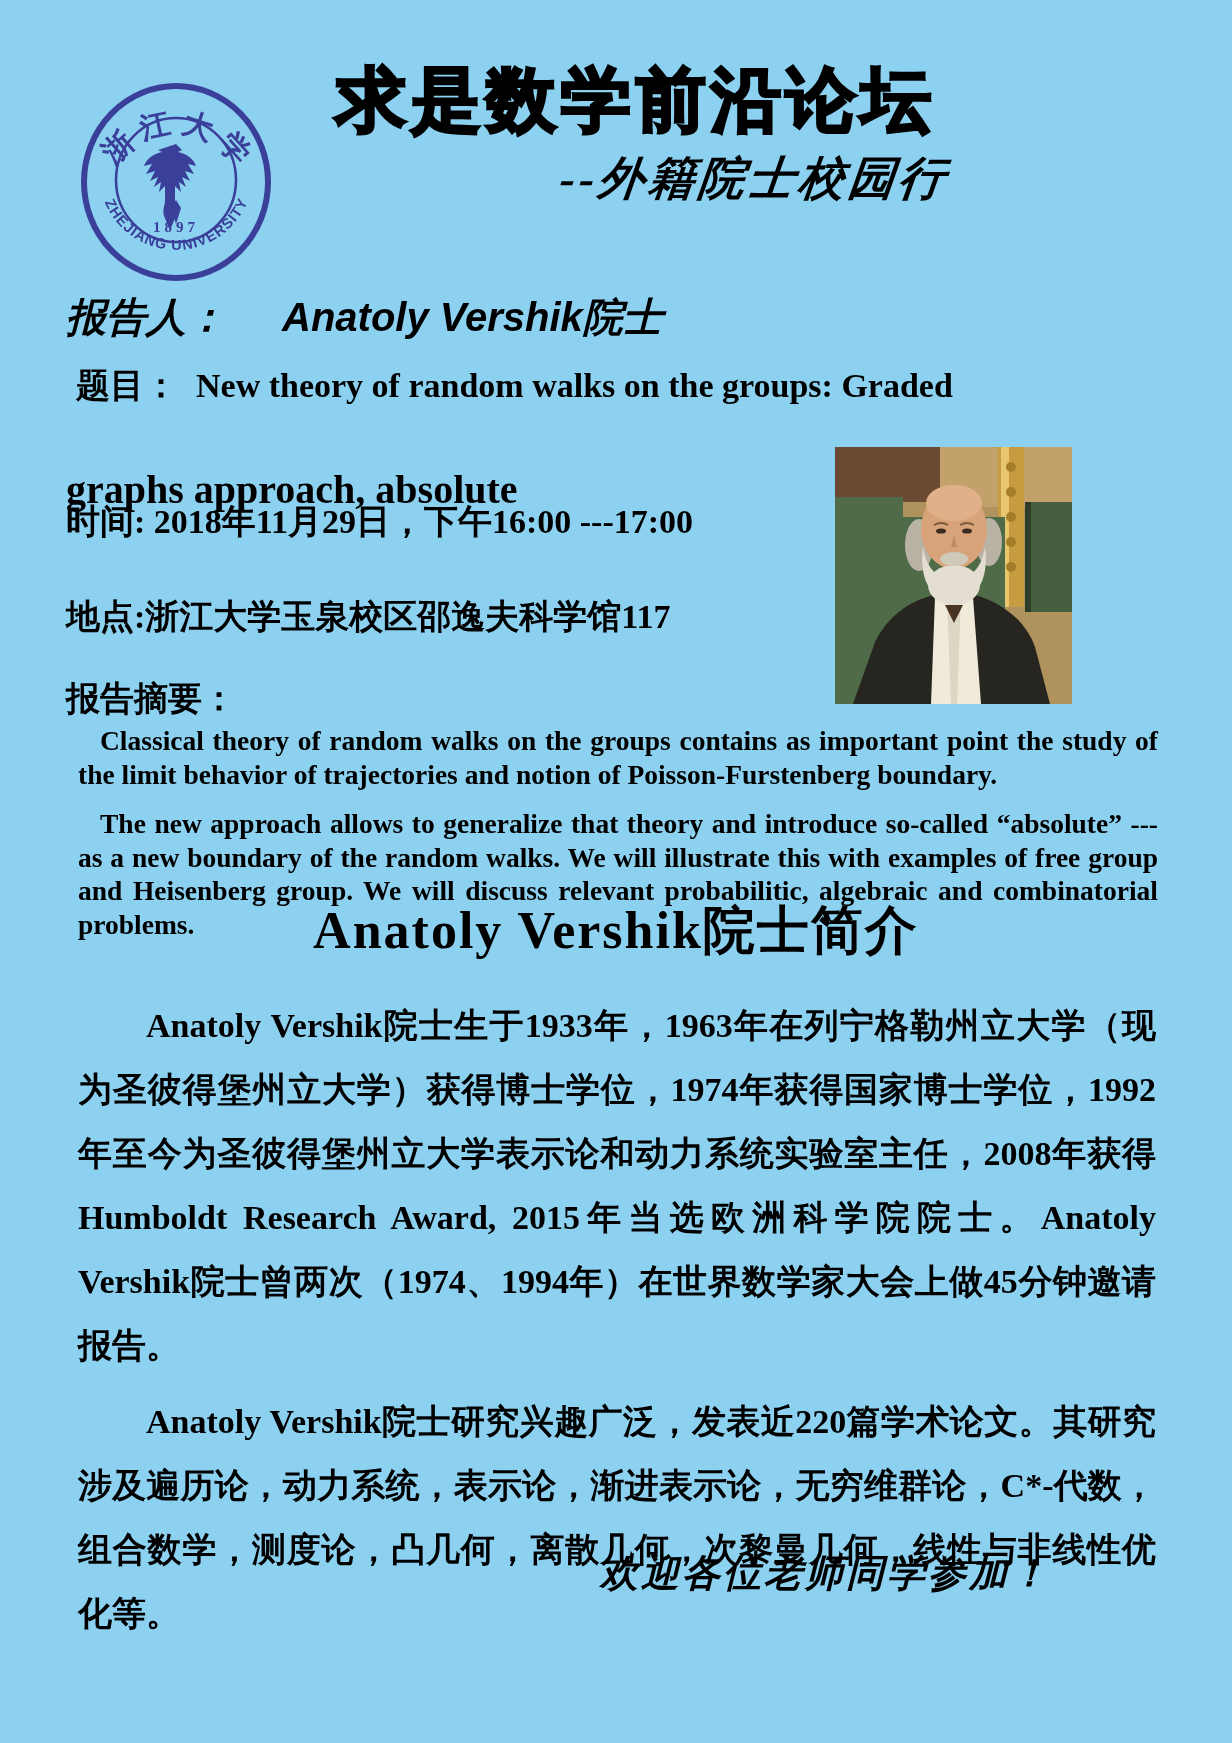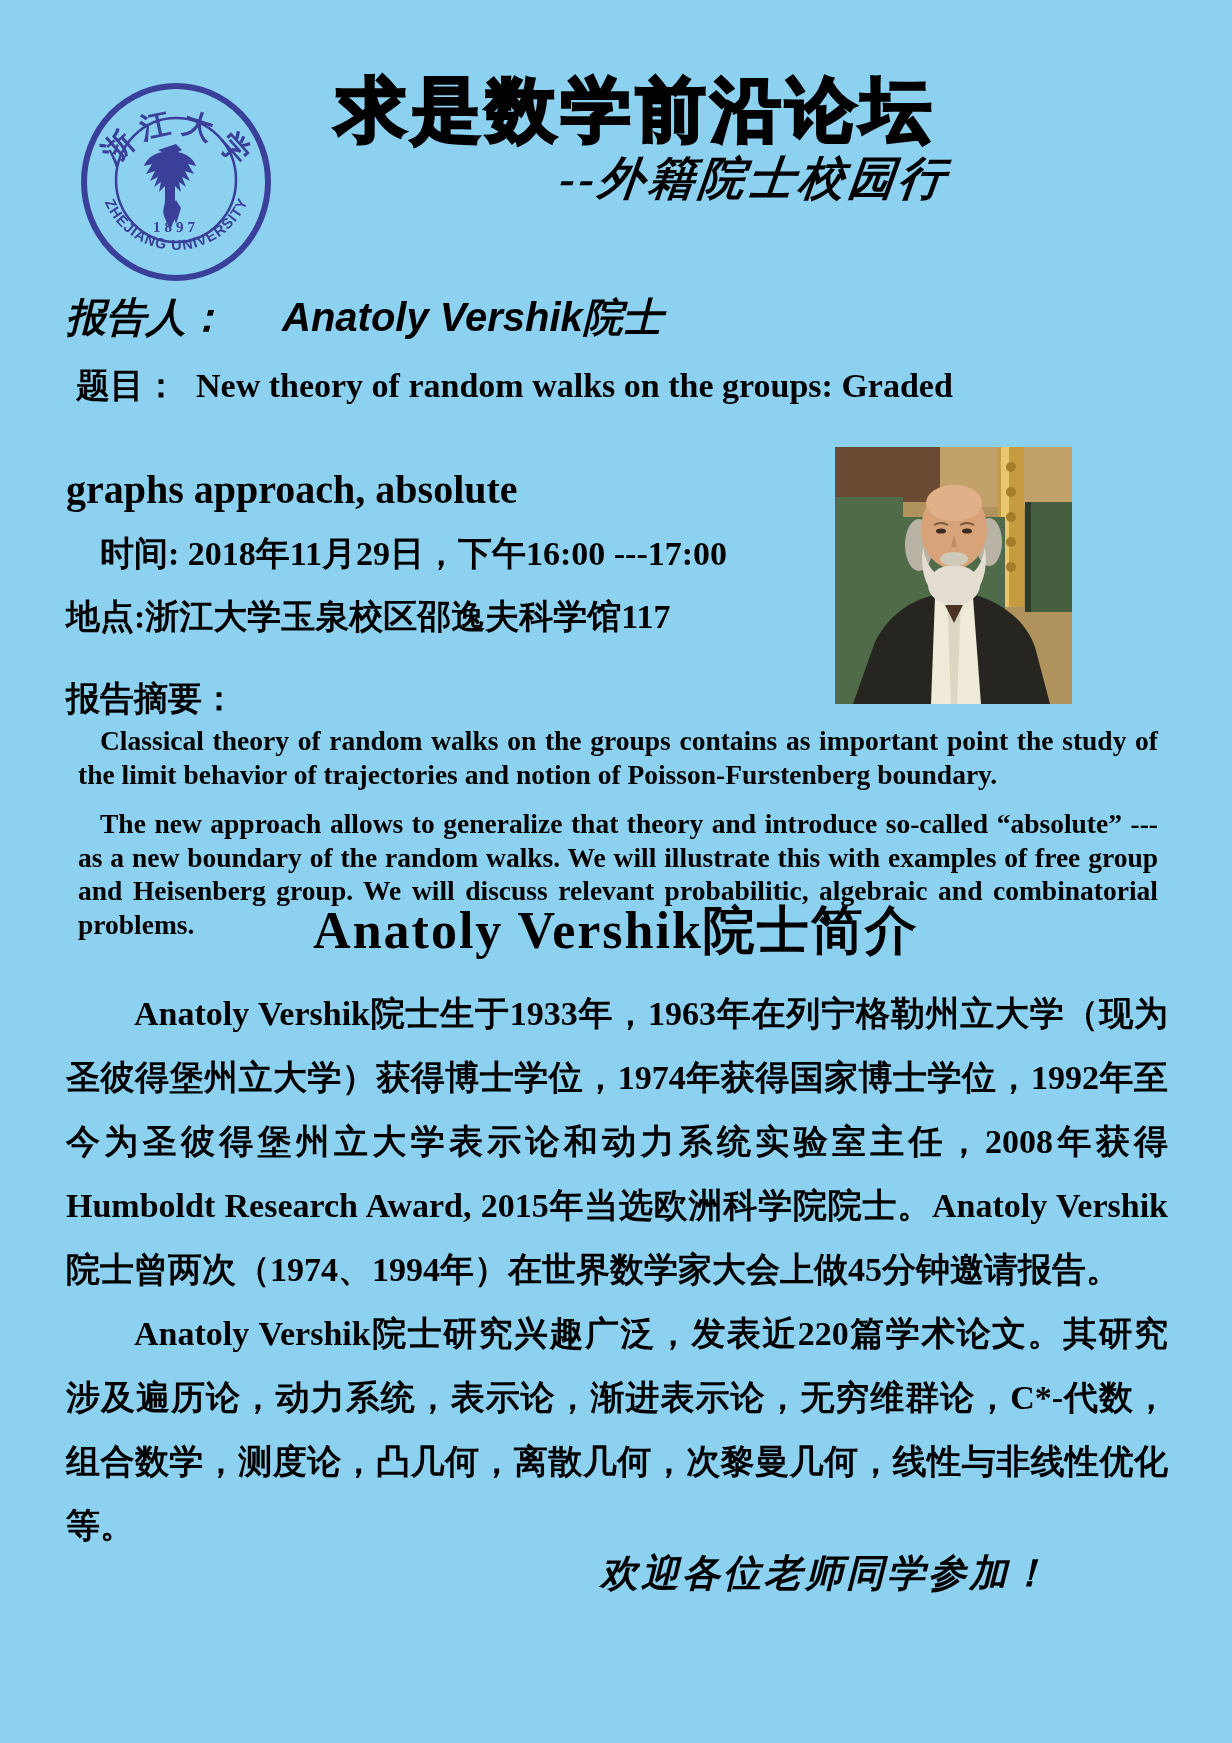--- a/index.html
+++ b/index.html
@@ -7,60 +7,60 @@
     position:relative;
     width:1232px;height:1743px;
     background:#8DD1F0;
     overflow:hidden;
     font-family:"Liberation Serif","DejaVu Serif",serif;
     color:#000;
   }
   
   .logo-wrap{position:absolute;left:78px;top:80px;width:196px;height:204px;}
   .main-title{
-    position:absolute;left:336px;top:64px;
+    position:absolute;left:336px;top:54px;
     font-family:Liberation Serif, serif;
     font-weight:900;font-size:70px;letter-spacing:5px;
     -webkit-text-stroke:3px #000;text-stroke:3px #000;
     white-space:nowrap;
   }
   .sub-title{
     position:absolute;left:560px;top:148px;
     font-style:italic;font-weight:bold;font-size:46px;letter-spacing:4px;
     white-space:nowrap;transform:skewX(-6deg);
   }
   
   .line{position:absolute;left:66px;white-space:nowrap;}
   .speaker-line{top:290px;font-family:"Liberation Sans","DejaVu Sans",sans-serif;
     font-weight:bold;font-size:40px;font-style:italic;}
   .speaker-line .gap{display:inline-block;width:56px;}
   .topic-line1{top:363px;font-weight:bold;font-size:34px;margin-left:10px;}
   .topic-line1 .gap{display:inline-block;width:18px;}
   .topic-line2{top:466px;font-weight:bold;font-size:40px;text-align:center;}
-  .time-line{top:531px;font-weight:bold;font-size:34px;margin-left:34px;}
+  .time-line{top:499px;font-weight:bold;font-size:34px;}
   .venue-line{top:594px;font-weight:bold;font-size:34px;}
   .abstract-label{top:676px;font-weight:bold;font-size:34px;}
   
   .abstract{
     position:absolute;left:62px;top:708px;width:1112px;
     font-weight:bold;font-size:27.5px;line-height:33.5px;
     text-align:justify;
   }
   .abstract p{margin:16px;text-indent:0.8em;}
   
   .bio-title{
     position:absolute;left:0;top:896px;width:1232px;
     text-align:center;font-weight:bold;font-size:52px;letter-spacing:2px;
   }
   .bio{
     position:absolute;left:66px;top:982px;width:1102px;
     font-weight:bold;font-size:34px;line-height:64px;
     text-align:justify;
   }
-  .bio p{margin:0;text-indent:2em;}
+  .bio p{margin:12px;text-indent:2em;}
   
   .closing{
     position:absolute;left:600px;top:1548px;
     font-style:italic;font-weight:bold;font-size:38px;letter-spacing:3px;
     white-space:nowrap;
   }
   
   .photo{
     position:absolute;left:835px;top:447px;width:237px;height:257px;
     line-height:0;

